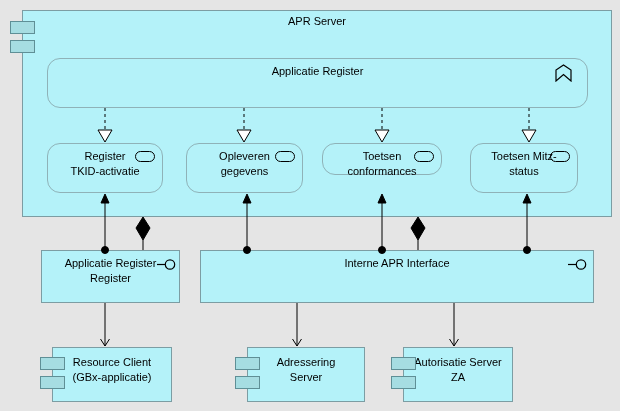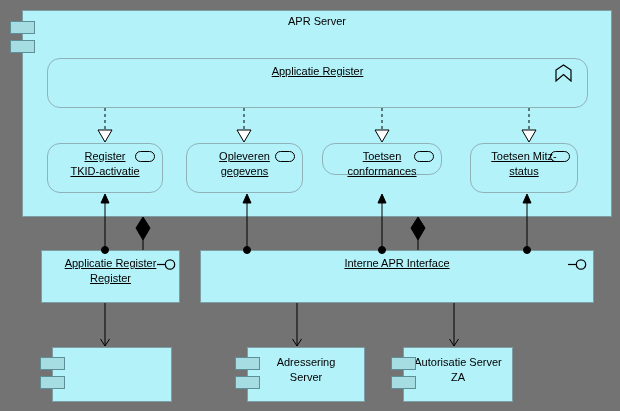--- a/index.html
+++ b/index.html
@@ -1,37 +1,37 @@
 <!DOCTYPE html>
 <html><head>
 <meta charset="utf-8">
 <style>
   html,body{margin:0;padding:0;background:#ffffff;}
   #canvas{
     position:relative;
     width:620px;height:411px;
-    background:#737373;
+    background:#e5e5e5;
     font-family:"Liberation Sans", sans-serif;
     font-size:11px;
     color:#000000;
     overflow:hidden;
   }
   .node{position:absolute;box-sizing:border-box;}
   .sq{
     background:#b4f2f9;
     border:1px solid #7c9da3;
   }
   .rd{
     background:#b4f2f9;
     border:1px solid #8fb2b8;
     border-radius:13px;
   }
   .title{display:block;text-align:center;line-height:15px;}
   .pad3{padding-top:3px;}
-  .pad5{padding-top:5px;text-decoration:underline;}
+  .pad5{padding-top:5px;}
   .pad6{padding-top:7px;}
   
   .ctab{
     position:absolute;left:-13px;width:25px;height:13px;
     background:#a6dde2;border:1px solid #5f8f96;box-sizing:border-box;
   }
   .ctab.t1{top:10px;}
   .ctab.t2{top:29px;}
   .ctab.s1{top:9px;}
   .ctab.s2{top:28px;}
@@ -101,20 +101,21 @@
       <svg width="19" height="13" viewBox="0 0 19 13">
         <line x1="0" y1="6.5" x2="8" y2="6.5" stroke="#000" stroke-width="1.2"></line>
         <circle cx="13" cy="6.5" r="4.7" fill="none" stroke="#000" stroke-width="1.2"></circle>
       </svg>
     </span>
   </div>
 
   <div class="node sq" style="left:52px;top:347px;width:120px;height:55px;">
     <span class="ctab s1"></span>
     <span class="ctab s2"></span>
+    <span class="title pad6"><span>Resource Client</span><br><span>(GBx-applicatie)</span></span>
   </div>
   <div class="node sq" style="left:247px;top:347px;width:118px;height:55px;">
     <span class="ctab s1"></span>
     <span class="ctab s2"></span>
     <span class="title pad6"><span>Adressering</span><br><span>Server</span></span>
   </div>
   <div class="node sq" style="left:403px;top:347px;width:110px;height:55px;">
     <span class="ctab s1"></span>
     <span class="ctab s2"></span>
     <span class="title pad6"><span>Autorisatie Server</span><br><span>ZA</span></span>

